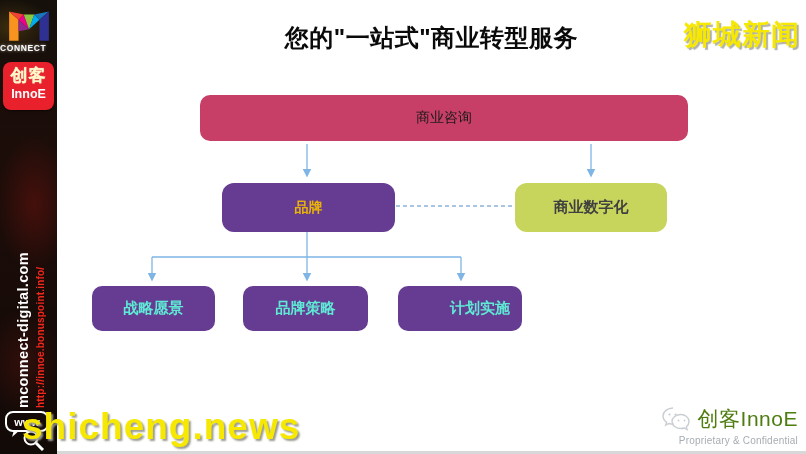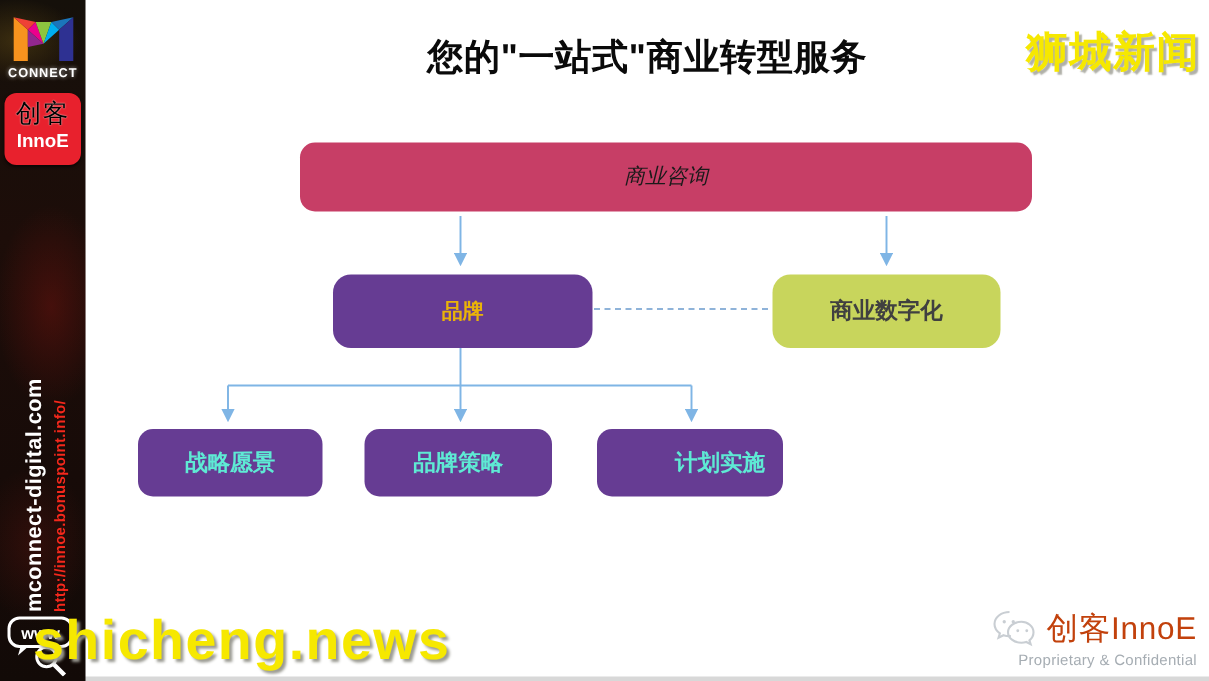--- a/index.html
+++ b/index.html
@@ -14,32 +14,32 @@
 
   
   .sidebar {
     position:absolute; left:0; top:0; width:57px; height:454px; z-index:2;
     background:
       radial-gradient(60px 40px at 20% 6%, rgba(90,70,20,.55), rgba(0,0,0,0) 70%),
       radial-gradient(50px 90px at 60% 45%, rgba(120,20,15,.45), rgba(0,0,0,0) 75%),
       radial-gradient(50px 70px at 40% 80%, rgba(90,20,15,.4), rgba(0,0,0,0) 75%),
       linear-gradient(180deg, #15100a 0%, #1d0d09 35%, #170b08 70%, #120a07 100%);
   }
-  .m-logo-wrap { position:absolute; left:0; top:6px; width:57px; text-align:center; }
+  .m-logo-wrap { position:absolute; left:0; top:6px; width:57px; }
   .m-logo-wrap svg { display:block; margin:0 auto; }
   .connect-label {
     display:block; margin-top:1px; color:#ffffff; font-size:8.5px; font-weight:700;
     letter-spacing:.6px; text-shadow:0 0 3px rgba(255,255,255,.6);
   }
   .innoe-badge {
     position:absolute; left:3px; top:62px; width:51px; height:48px;
     background:#e8212d; border-radius:8px; text-align:center; padding-top:4px;
     box-shadow:0 1px 2px rgba(0,0,0,.6);
   }
-  .innoe-badge .cn { display:block; color:#000000; font-size:17px; font-weight:400; letter-spacing:1px; line-height:20px; text-shadow:0 0 1px #fff; }
+  .innoe-badge .cn { display:block; color:#fef9c3; font-size:17px; font-weight:700; letter-spacing:1px; line-height:20px; text-shadow:0 0 1px #fff; }
   .innoe-badge .en { display:block; color:#ffffff; font-size:12.5px; font-weight:800; line-height:16px; }
 
   .vlinks {
     position:absolute; left:13px; top:408px; width:266px;
     transform:rotate(-90deg); transform-origin:0 0; white-space:nowrap;
   }
   .vlinks .url-primary { display:block; color:#ffffff; font-size:14.5px; font-weight:700; letter-spacing:.3px; line-height:21px; }
   .vlinks .url-secondary { display:block; color:#f5281c; font-size:10px; font-weight:700; letter-spacing:.2px; line-height:13px; }
 
   .www-icon { position:absolute; left:4px; top:409px; }
@@ -47,21 +47,21 @@
   
   .slide-title {
     position:absolute; left:57px; right:0; top:22px; text-align:center;
     font-size:24px; font-weight:800; color:#0a0a0a; letter-spacing:.5px;
   }
 
   
   .node { position:absolute; display:flex; align-items:center; justify-content:center; z-index:3; }
   .node span { font-weight:700; }
   .node-consulting { left:200px; top:95px; width:488px; height:46px; background:#c73e66; border-radius:10px; }
-  .node-consulting span { color:#1a1a1a; font-size:14px; font-weight:400;font-style:italic; }
+  .node-consulting span { color:#1a1a1a; font-size:14px; font-weight:400; }
   .node-brand { left:222px; top:183px; width:173px; height:49px; background:#663c93; border-radius:12px; }
   .node-brand span { color:#eab308; font-size:14px; }
   .node-digital { left:515px; top:183px; width:152px; height:49px; background:#c8d55c; border-radius:12px; }
   .node-digital span { color:#404040; font-size:15px; }
   .node-l3 { top:286px; height:45px; background:#663c93; border-radius:10px; }
   .node-l3 span { color:#5eead4; font-size:15px;text-align:center; }
   .node-vision { left:92px; width:123px; }
   .node-strategy { left:243px; width:125px; }
   .node-implement { left:398px; width:124px;padding-left:40px; }
 
@@ -76,21 +76,21 @@
   .wm-bottom-left {
     position:absolute; left:10px; top:406px; z-index:4;
     color:#f6e800; font-size:37px; font-weight:700; letter-spacing:1px;
     text-shadow:2px 2px 2px #9a9a92;
     margin-left:12px;
   }
 
   
   .footer-logo { position:absolute; right:8px; bottom:8px; text-align:right; z-index:3; }
   .footer-logo .row { display:flex; align-items:center; justify-content:flex-end; gap:5px; }
-  .footer-logo .brand { color:#c2410c; font-size:21px; font-weight:400; letter-spacing:.5px; }
+  .footer-logo .brand { color:#4d7c0f; font-size:21px; font-weight:400; letter-spacing:.5px; }
   .footer-logo .note { color:#a6adb3; font-size:10px; margin-top:2px; letter-spacing:.2px;text-align:right; }
 </style>
 </head>
 <body>
 
 <div class="bottom-strip"></div>
 
 <div class="sidebar">
 
   <div class="m-logo-wrap">

